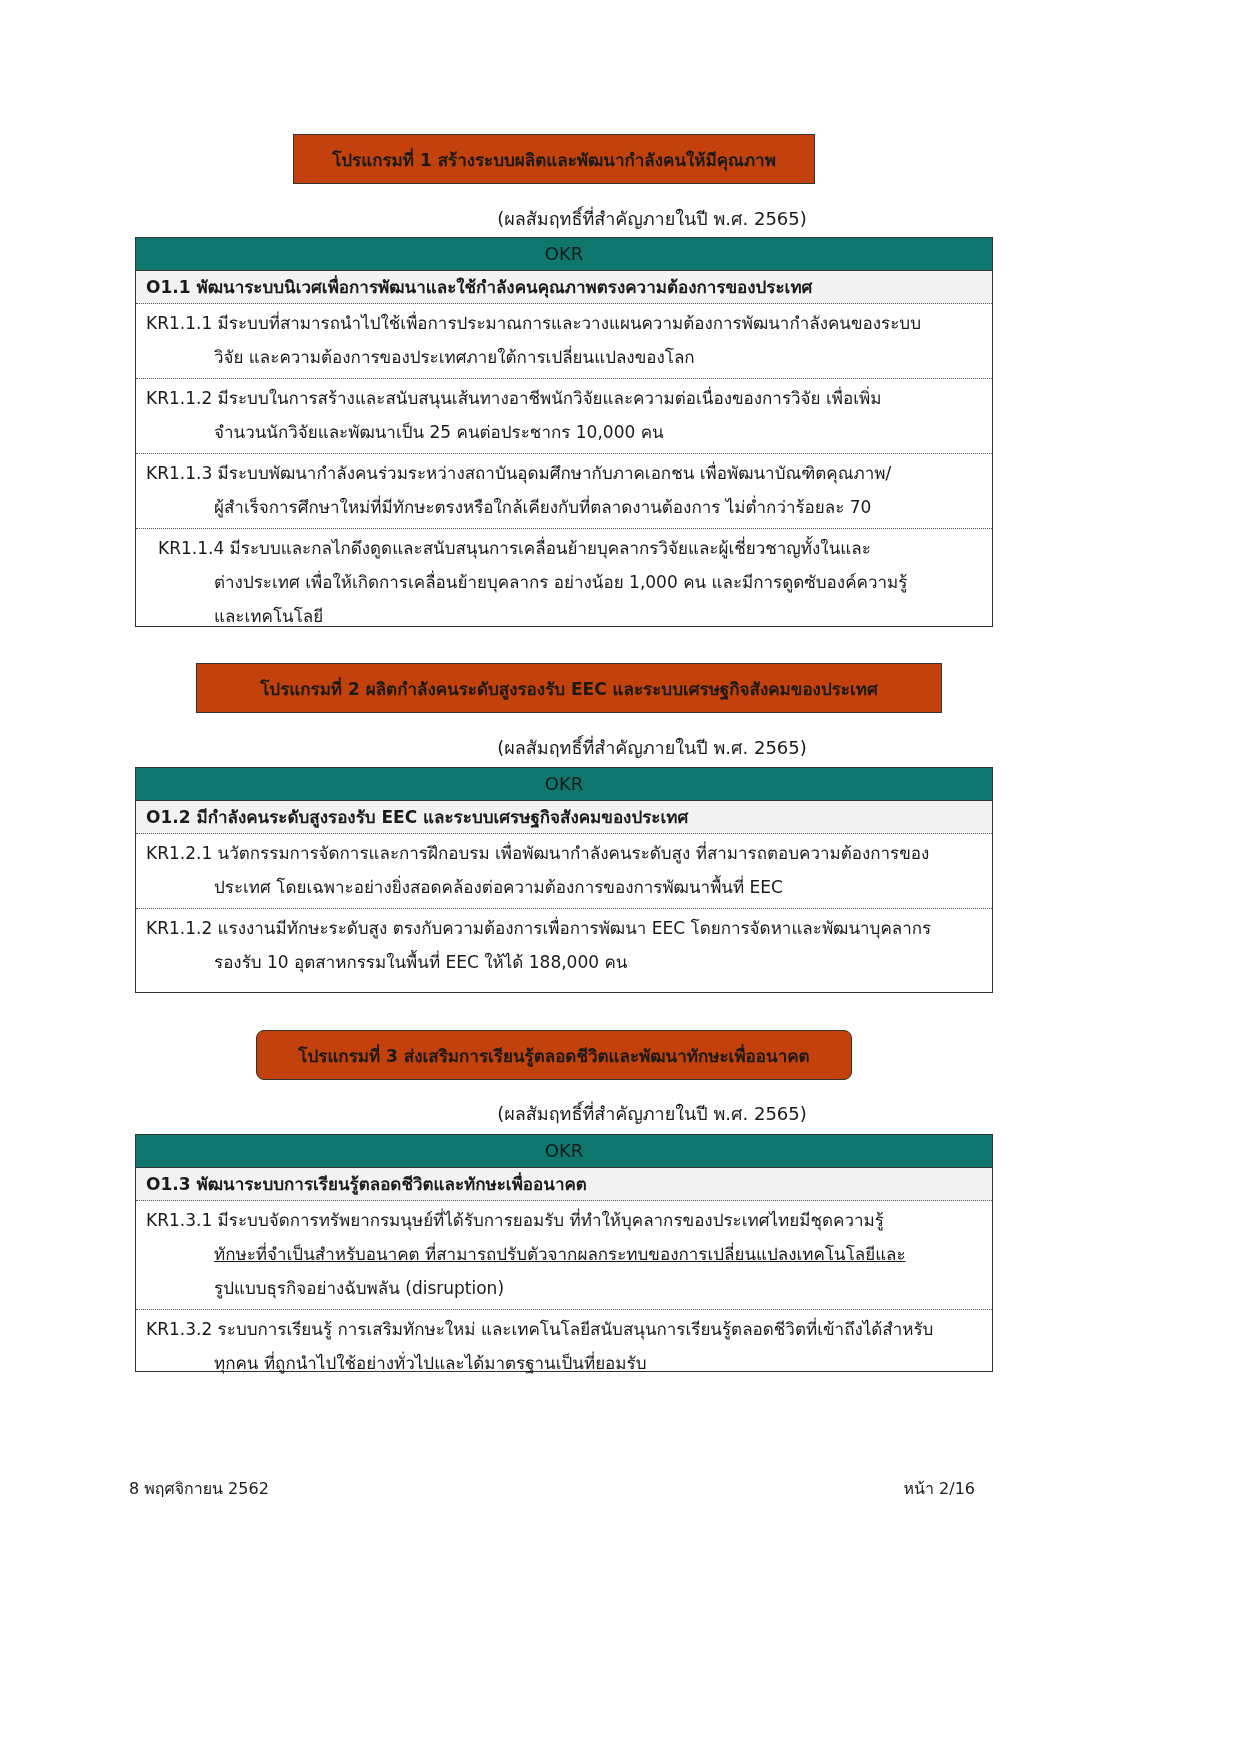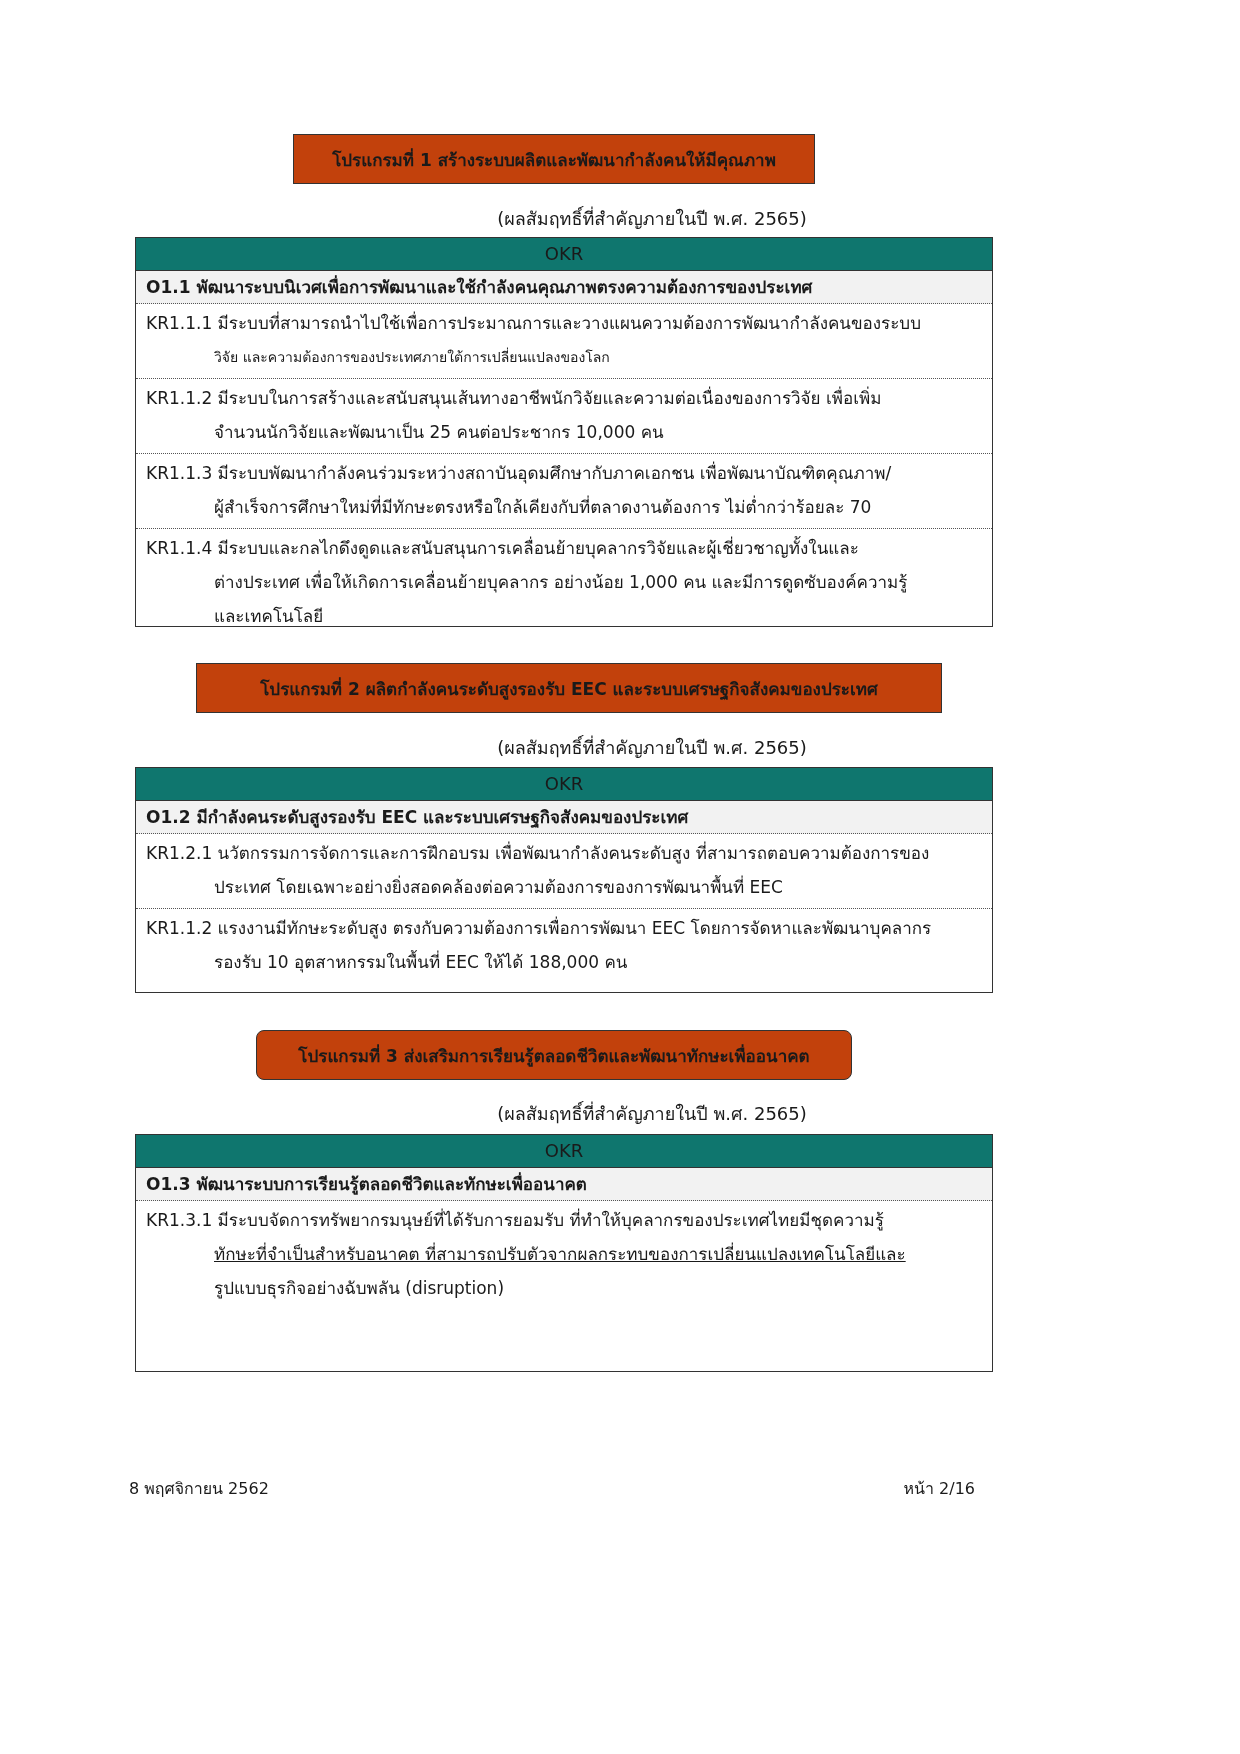--- a/index.html
+++ b/index.html
@@ -72,32 +72,32 @@
 <div class="program-box" style="left:293px; top:134px; width:522px; font-size:17px;">
   <span>โปรแกรมที่ 1 สร้างระบบผลิตและพัฒนากำลังคนให้มีคุณภาพ</span>
 </div>
 <div class="subtitle" style="top:206px;">(ผลสัมฤทธิ์ที่สำคัญภายในปี พ.ศ. 2565)</div>
 
 <div class="okr-table" style="top:237px; height:390px;">
   <div class="okr-head">OKR</div>
   <div class="okr-objective" style="font-size:17px;">O1.1 พัฒนาระบบนิเวศเพื่อการพัฒนาและใช้กำลังคนคุณภาพตรงความต้องการของประเทศ</div>
   <div class="okr-kr">
     <div class="kr-line" style="font-size:17px;">KR1.1.1 มีระบบที่สามารถนำไปใช้เพื่อการประมาณการและวางแผนความต้องการพัฒนากำลังคนของระบบ</div>
-    <div class="kr-line indent" style="font-size:14px;">วิจัย และความต้องการของประเทศภายใต้การเปลี่ยนแปลงของโลก</div>
+    <div class="kr-line indent" style="font-size:17px;">วิจัย และความต้องการของประเทศภายใต้การเปลี่ยนแปลงของโลก</div>
   </div>
   <div class="okr-kr">
     <div class="kr-line" style="font-size:17px;">KR1.1.2 มีระบบในการสร้างและสนับสนุนเส้นทางอาชีพนักวิจัยและความต่อเนื่องของการวิจัย เพื่อเพิ่ม</div>
     <div class="kr-line indent" style="font-size:17px;">จำนวนนักวิจัยและพัฒนาเป็น 25 คนต่อประชากร 10,000 คน</div>
   </div>
   <div class="okr-kr">
     <div class="kr-line" style="font-size:17px;">KR1.1.3 มีระบบพัฒนากำลังคนร่วมระหว่างสถาบันอุดมศึกษากับภาคเอกชน เพื่อพัฒนาบัณฑิตคุณภาพ/</div>
     <div class="kr-line indent" style="font-size:17px;">ผู้สำเร็จการศึกษาใหม่ที่มีทักษะตรงหรือใกล้เคียงกับที่ตลาดงานต้องการ ไม่ต่ำกว่าร้อยละ 70</div>
   </div>
   <div class="okr-kr">
-    <div class="kr-line" style="font-size:17px;">KR1.1.4 มีระบบและกลไกดึงดูดและสนับสนุนการเคลื่อนย้ายบุคลากรวิจัยและผู้เชี่ยวชาญทั้งในและ</div>
+    <div class="kr-line" style="font-size:17px;margin-left:12px;">KR1.1.4 มีระบบและกลไกดึงดูดและสนับสนุนการเคลื่อนย้ายบุคลากรวิจัยและผู้เชี่ยวชาญทั้งในและ</div>
     <div class="kr-line indent" style="font-size:17px;">ต่างประเทศ เพื่อให้เกิดการเคลื่อนย้ายบุคลากร อย่างน้อย 1,000 คน และมีการดูดซับองค์ความรู้</div>
     <div class="kr-line indent" style="font-size:17px;">และเทคโนโลยี</div>
   </div>
 </div>
 
 <div class="program-box" style="left:196px; top:663px; width:746px; font-size:17px;">
   <span>โปรแกรมที่ 2 ผลิตกำลังคนระดับสูงรองรับ EEC และระบบเศรษฐกิจสังคมของประเทศ</span>
 </div>
 <div class="subtitle" style="top:735px;">(ผลสัมฤทธิ์ที่สำคัญภายในปี พ.ศ. 2565)</div>
 
@@ -120,16 +120,20 @@
 <div class="subtitle" style="top:1101px;">(ผลสัมฤทธิ์ที่สำคัญภายในปี พ.ศ. 2565)</div>
 
 <div class="okr-table" style="top:1134px; height:238px;">
   <div class="okr-head">OKR</div>
   <div class="okr-objective" style="font-size:17px;">O1.3 พัฒนาระบบการเรียนรู้ตลอดชีวิตและทักษะเพื่ออนาคต</div>
   <div class="okr-kr">
     <div class="kr-line" style="font-size:17px;">KR1.3.1 มีระบบจัดการทรัพยากรมนุษย์ที่ได้รับการยอมรับ ที่ทำให้บุคลากรของประเทศไทยมีชุดความรู้</div>
     <div class="kr-line indent" style="font-size:17px;text-decoration:underline;">ทักษะที่จำเป็นสำหรับอนาคต ที่สามารถปรับตัวจากผลกระทบของการเปลี่ยนแปลงเทคโนโลยีและ</div>
     <div class="kr-line indent" style="font-size:17px;">รูปแบบธุรกิจอย่างฉับพลัน (disruption)</div>
   </div>
+  <div class="okr-kr">
+    <div class="kr-line" style="font-size:17px;">KR1.3.2 ระบบการเรียนรู้ การเสริมทักษะใหม่ และเทคโนโลยีสนับสนุนการเรียนรู้ตลอดชีวิตที่เข้าถึงได้สำหรับ</div>
+    <div class="kr-line indent" style="font-size:17px;">ทุกคน ที่ถูกนำไปใช้อย่างทั่วไปและได้มาตรฐานเป็นที่ยอมรับ</div>
+  </div>
 </div>
 
 <div class="footer" style="left:129px;text-align:right;">8 พฤศจิกายน 2562</div>
 <div class="footer" style="right:265px;">หน้า 2/16</div>
 
 </body></html>

